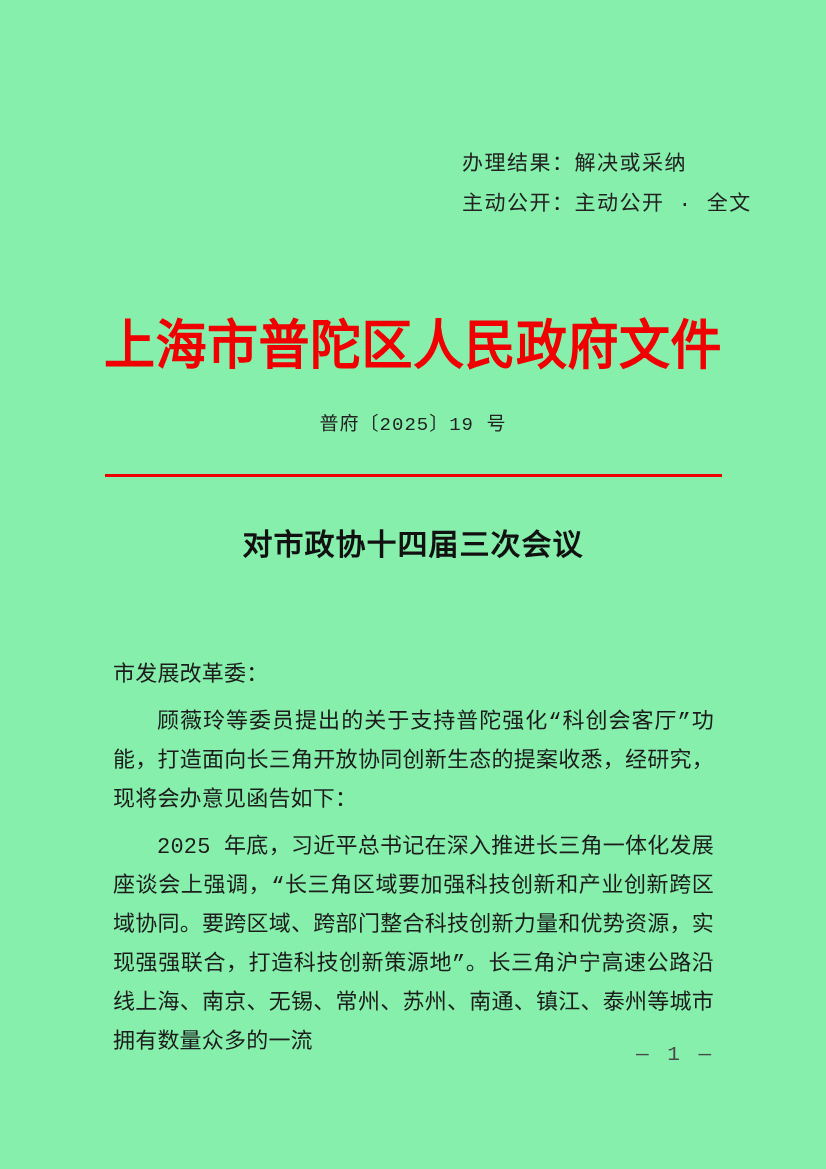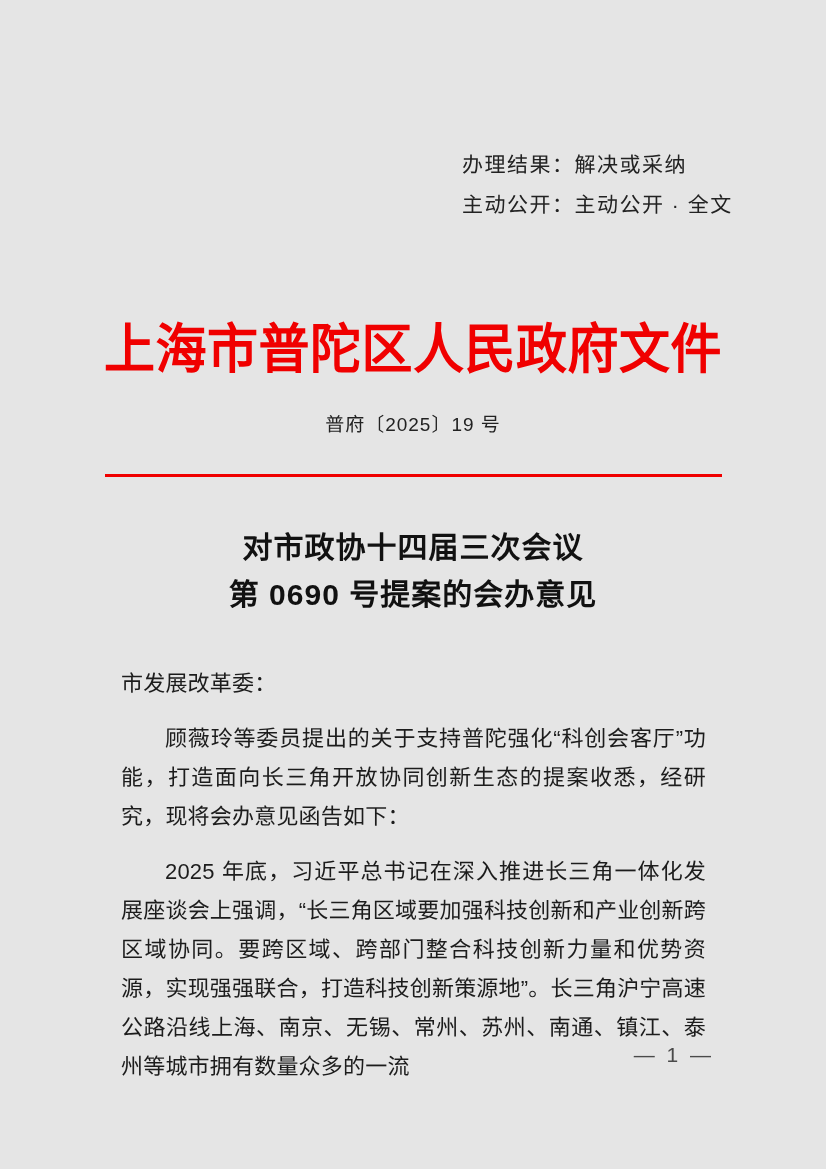--- a/index.html
+++ b/index.html
@@ -5,23 +5,23 @@
   html, body {
     margin: 0;
     padding: 0;
     background: #ffffff;
   }
   .page {
     position: relative;
     width: 826px;
     height: 1169px;
     margin: 0 auto;
-    background: #e5e5e5;
+    background: #86efac;
     overflow: hidden;
-    font-family: Liberation Sans, sans-serif;
+    font-family: Liberation Mono, monospace;
     color: #1c1c1c;
   }
 
   
   .meta {
     position: absolute;
     left: 462px;
     top: 145px;
     font-size: 21px;
     line-height: 40px;
@@ -95,21 +95,21 @@
     top: 648px;
     left: 105px;
     width: 617px;
     font-size: 22px;
     line-height: 39px;
     text-align: justify;
     text-justify: inter-ideograph;
     color: #1c1c1c;
     letter-spacing: 0.2px;
   }
-  .body-text p { margin: 16px; }
+  .body-text p { margin: 8px; }
   .body-text p.indented { text-indent: 2em; }
 
   
   .footer {
     position: absolute;
     top: 1040px;
     left: 0;
     width: 100%;
     height: 30px;
   }
@@ -135,21 +135,20 @@
   </div>
 
   <h1 class="masthead">上海市普陀区人民政府文件</h1>
 
   <div class="docnum">普府〔2025〕19 号</div>
 
   <hr class="redline">
 
   <h2 class="subject">
     <span class="subject-line">对市政协十四届三次会议</span>
-    <span class="subject-line">第 0690 号提案的会办意见</span>
   </h2>
 
   <div class="body-text">
     <p>市发展改革委：</p>
     <p class="indented">顾薇玲等委员提出的关于支持普陀强化“科创会客厅”功能，打造面向长三角开放协同创新生态的提案收悉，经研究，现将会办意见函告如下：</p>
     <p class="indented">2025 年底，习近平总书记在深入推进长三角一体化发展座谈会上强调，“长三角区域要加强科技创新和产业创新跨区域协同。要跨区域、跨部门整合科技创新力量和优势资源，实现强强联合，打造科技创新策源地”。长三角沪宁高速公路沿线上海、南京、无锡、常州、苏州、南通、镇江、泰州等城市拥有数量众多的一流</p>
   </div>
 
   <div class="footer">
     <span class="page-number">— 1 —</span>

